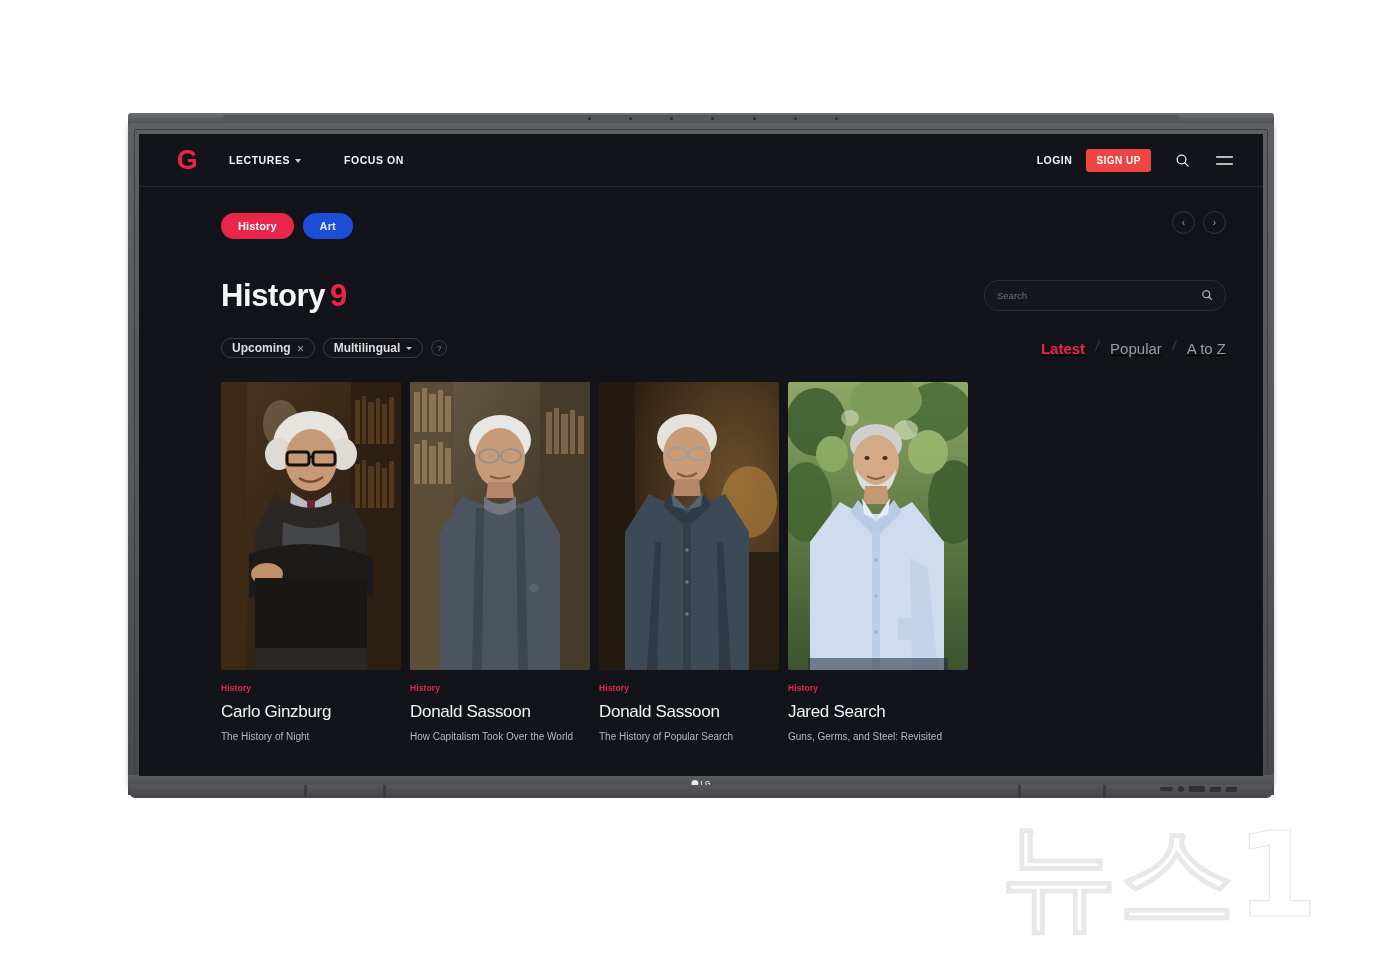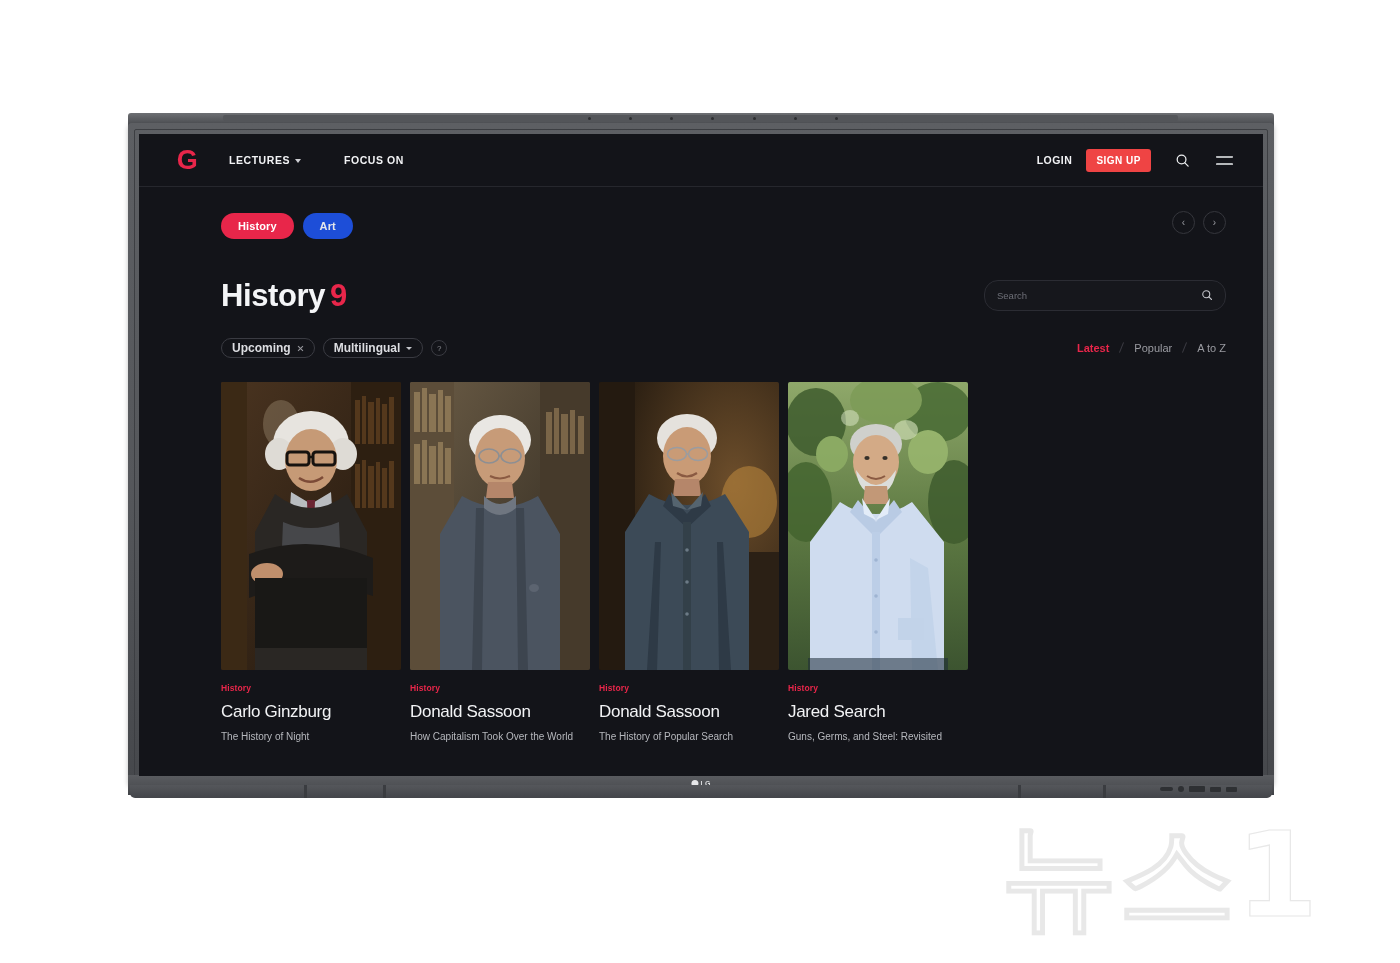--- a/index.html
+++ b/index.html
@@ -298,21 +298,22 @@
     border: 1px solid #3a3b42;
     color: #8b8d93;
     font-size: 8px;
     display: flex; align-items: center; justify-content: center;
     cursor: pointer;
   }
 
   .sort-group {
     margin-left: auto;
     display: flex; align-items: flex-start;
-    font-size: 11px;
+    font-size: 15px;
+    text-decoration: underline;
   }
   .sort-item { color: #9a9ba1; cursor: pointer; white-space: nowrap; }
   .sort-item.active { color: #e8264a; font-weight: 700; }
   .sort-sep {
     width: 11px; height: 11px;
     margin: 0 7px;
     position: relative;
   }
   .sort-sep:after {
     content:""; position:absolute; left:5px; top:0;

